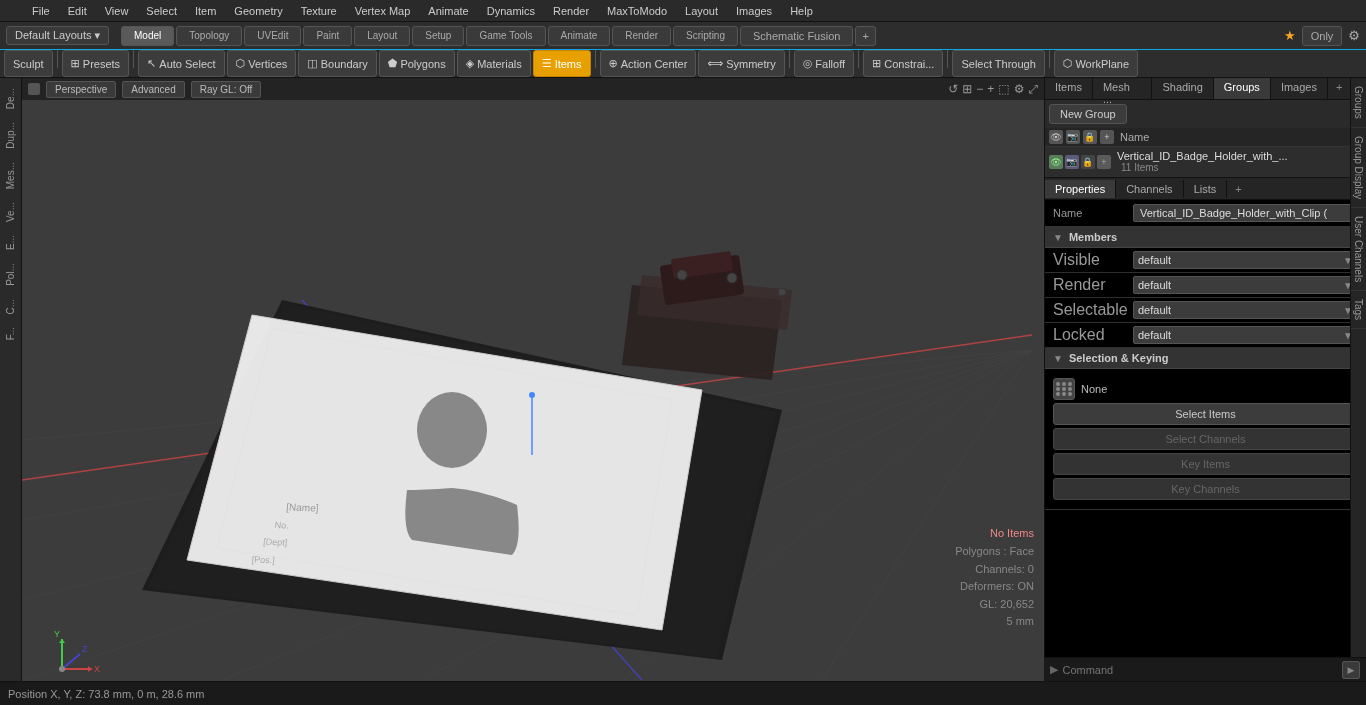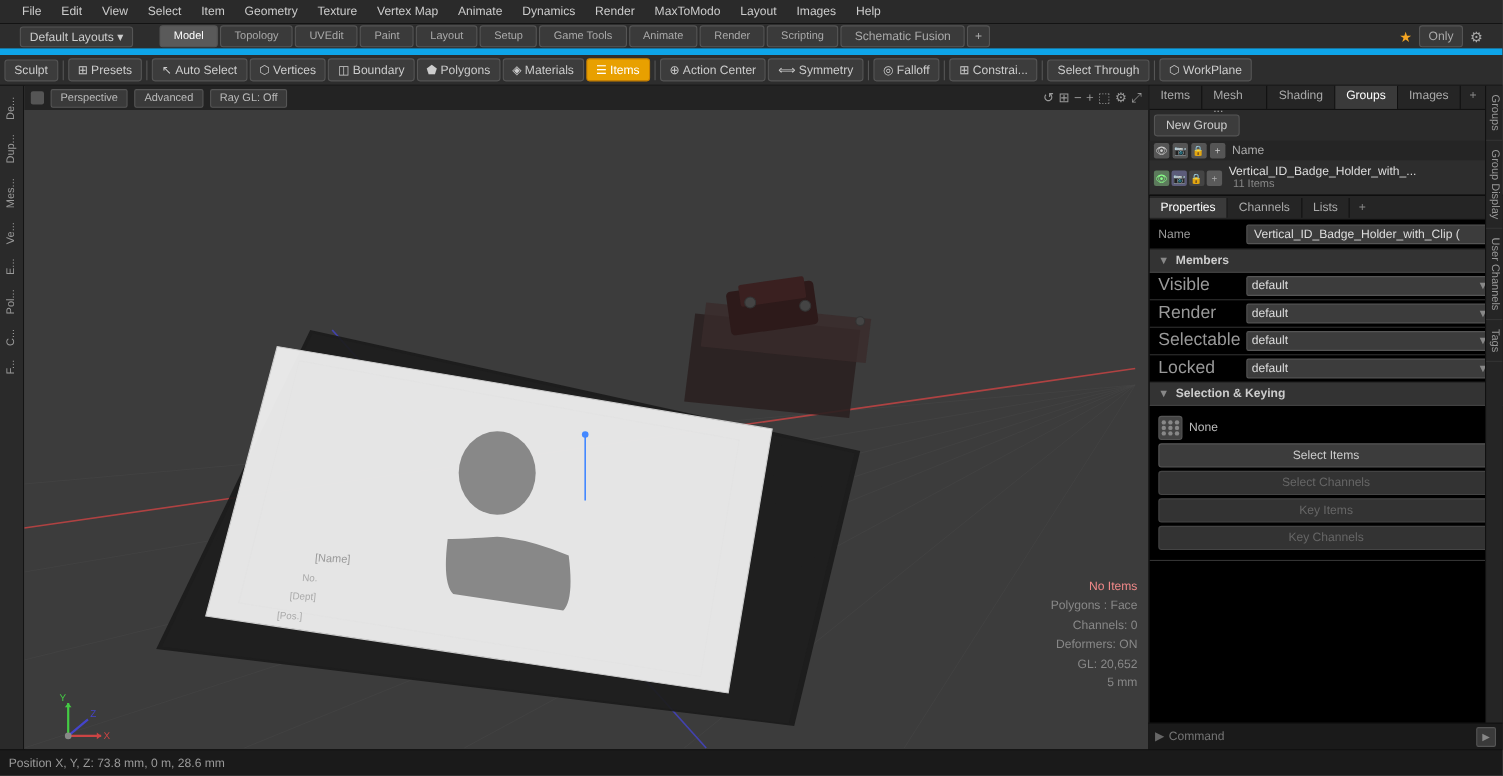--- a/index.html
+++ b/index.html
@@ -13,40 +13,40 @@
       overflow: hidden;
       user-select: none;
     }
 
     
     #top-menu {
       height: 22px;
       background: #2a2a2a;
       display: flex;
       align-items: center;
-      padding: 0 12px;
+      padding: 0 24px;
       gap: 2px;
       border-bottom: 1px solid #111;
     }
     .menu-item {
       padding: 2px 8px;
       color: #ccc;
       cursor: pointer;
       font-size: 11px;
     }
 
     
     #layout-bar {
       height: 28px;
       background: #2d2d2d;
       display: flex;
       align-items: center;
-      padding: 0 18px;
-      gap: 16px;
-      border-bottom: 6px solid #0ea5e9;
+      padding: 0 6px;
+      gap: 4px;
+      border-bottom: 1px solid #0ea5e9;
     }
     .layout-dropdown {
       background: #3a3a3a;
       border: 1px solid #555;
       color: #ccc;
       padding: 2px 8px;
       font-size: 11px;
       border-radius: 3px;
       cursor: pointer;
     }
@@ -108,21 +108,20 @@
       color: #aaa;
       font-size: 13px;
       cursor: pointer;
     }
 
     
     #toolbar {
       height: 28px;
       background: #2d2d2d;
       display: flex;
-      align-items: center;
       padding: 0 4px;
       gap: 2px;
       border-bottom: 1px solid #111;
     }
     .toolbar-btn {
       padding: 3px 8px;
       background: #3c3c3c;
       border: 1px solid #555;
       color: #ccc;
       border-radius: 3px;

